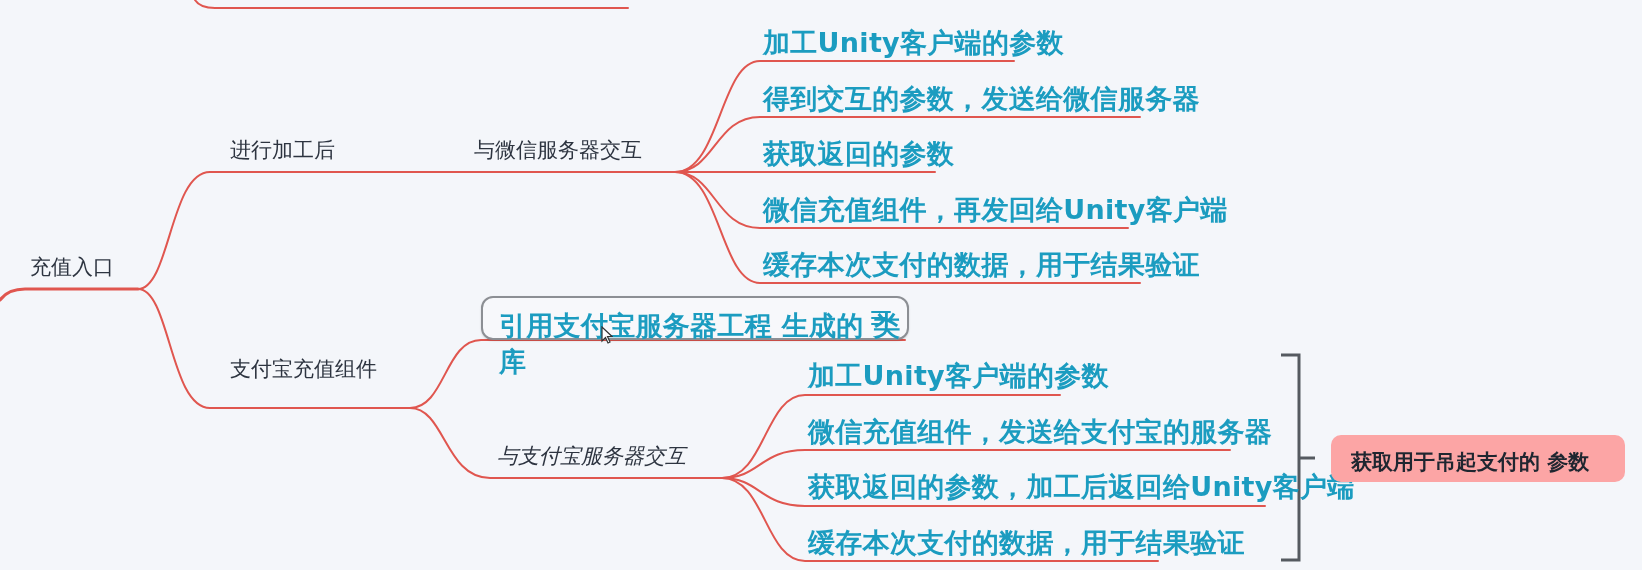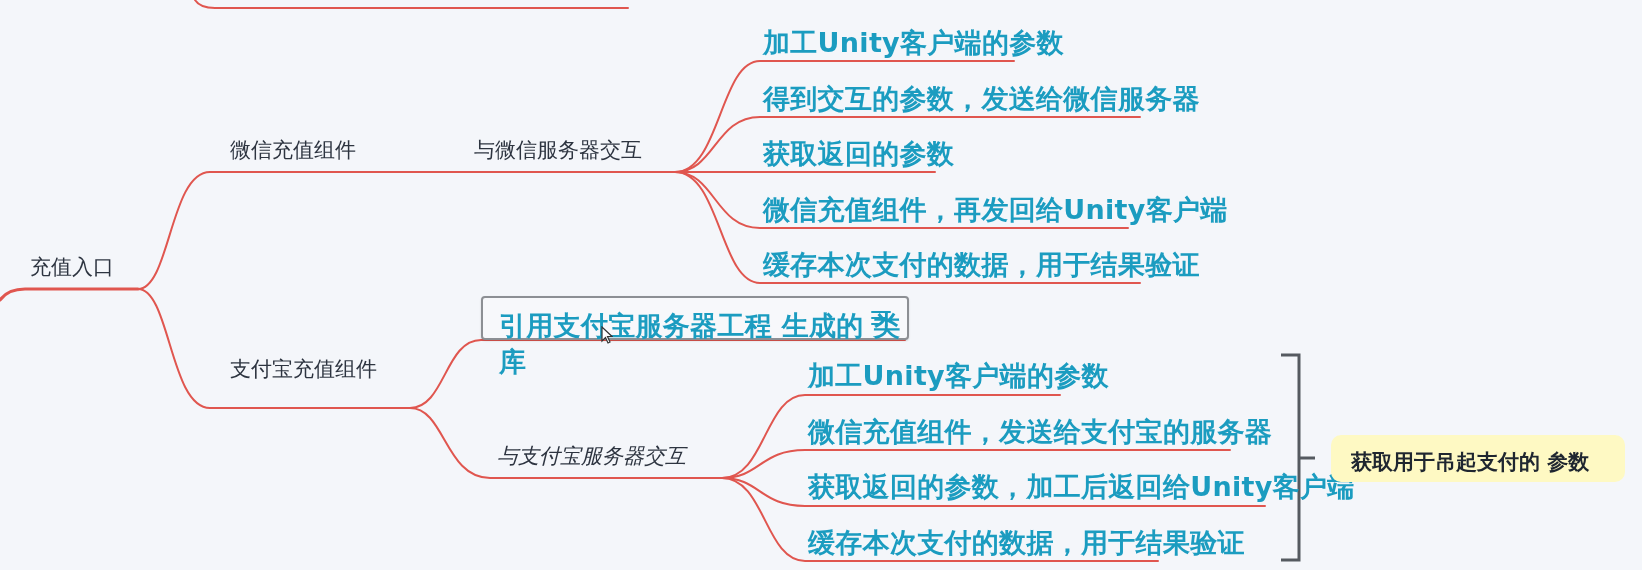--- a/index.html
+++ b/index.html
@@ -7,30 +7,30 @@
     width: 1642px; height: 570px; overflow: hidden;
     background: #f4f6fa; position: relative;
     font-family: "DejaVu Sans", "Liberation Sans", sans-serif;
   }
   svg.links { position: absolute; left: 0; top: 0; }
   .node { position: absolute; white-space: nowrap; line-height: 1; }
   .dark { color: #2d3440; font-size: 21px; }
   .leaf { color: #1b9cc0; font-size: 27px; font-weight: bold; letter-spacing: 0.3px; }
   .boxed {
     position: absolute; left: 481px; top: 296px; width: 428px; height: 44px;
-    border: 2px solid #8c8f94; border-radius: 4px; box-sizing: border-box;
+    border: 2px solid #8c8f94; border-radius: 12px; box-sizing: border-box;
     background: #f7f8fb;
     box-shadow: 0 1px 2px rgba(0,0,0,0.15);
   }
   .boxed .leaf { position: absolute; left: 16px; top: 10px; }
   .notes-icon { position: absolute; right: 16px; top: 13px; width: 20px; height: 16px; }
   .notes-icon i { display: block; height: 2px; background: #1b9cc0; margin-bottom: 4px; border-radius: 1px; }
   .summary {
     position: absolute; left: 1331px; top: 435px; width: 294px; height: 47px;
-    background: #fef9c3; border-radius: 10px;
+    background: #fca5a5; border-radius: 10px;
   }
   .summary span {
     position: absolute; left: 20px; top: 13px;
     color: #1f2630; font-size: 21px; font-weight: bold;
   }
   .cursor { position: absolute; left: 601px; top: 326px; width: 12px; height: 18px; }
 </style>
 </head>
 <body>
 
@@ -63,21 +63,21 @@
     <path d="M1281,355 L1299,355 L1299,560 L1281,560"></path>
     <path d="M1299,458 L1315,458"></path>
   </g>
 </svg>
 
 <div class="node dark" style="left:30px; top:257px;text-align:right;">
   <span>充值入口</span>
 </div>
 
 <div class="node dark" style="left:230px; top:140px;">
-  <span>微信充值组件</span>
+  <span>进行加工后</span>
 </div>
 <div class="node dark" style="left:474px; top:140px;">
   <span>与微信服务器交互</span>
 </div>
 <div class="node leaf" style="left:763px; top:29px;">
   <span>加工Unity客户端的参数</span>
 </div>
 <div class="node leaf" style="left:763px; top:85px;text-align:center;">
   <span>得到交互的参数，发送给微信服务器</span>
 </div>

